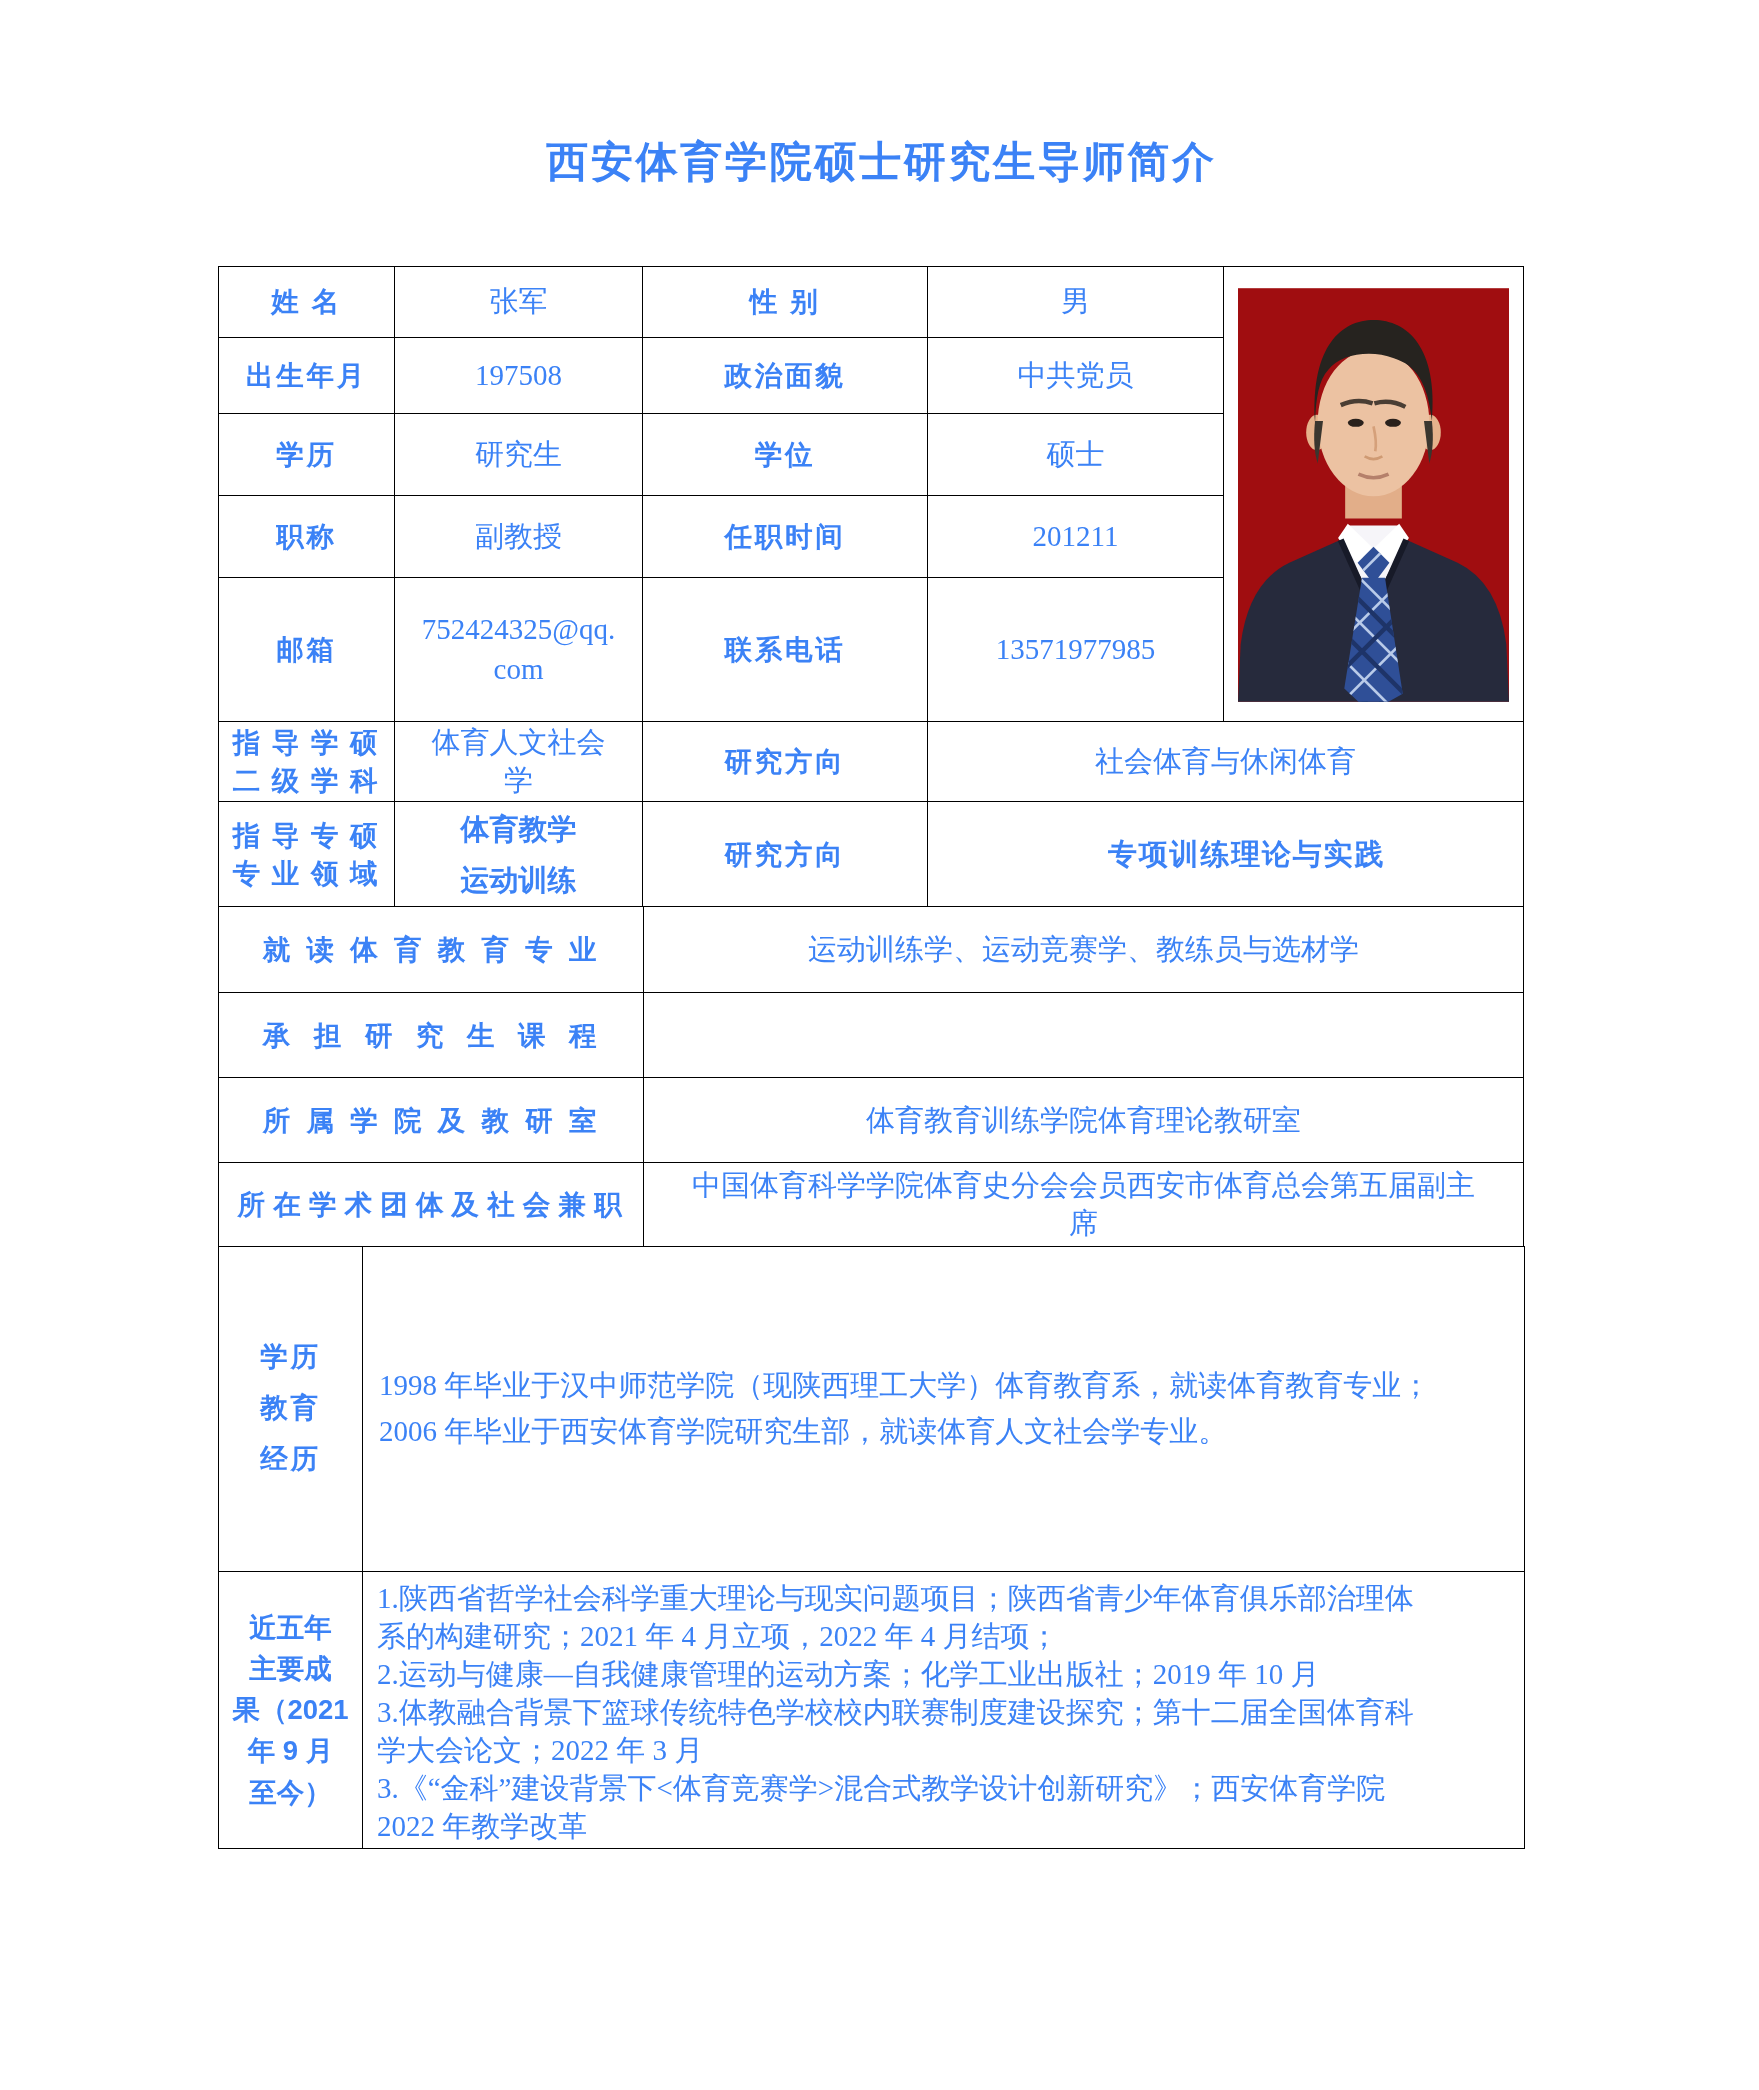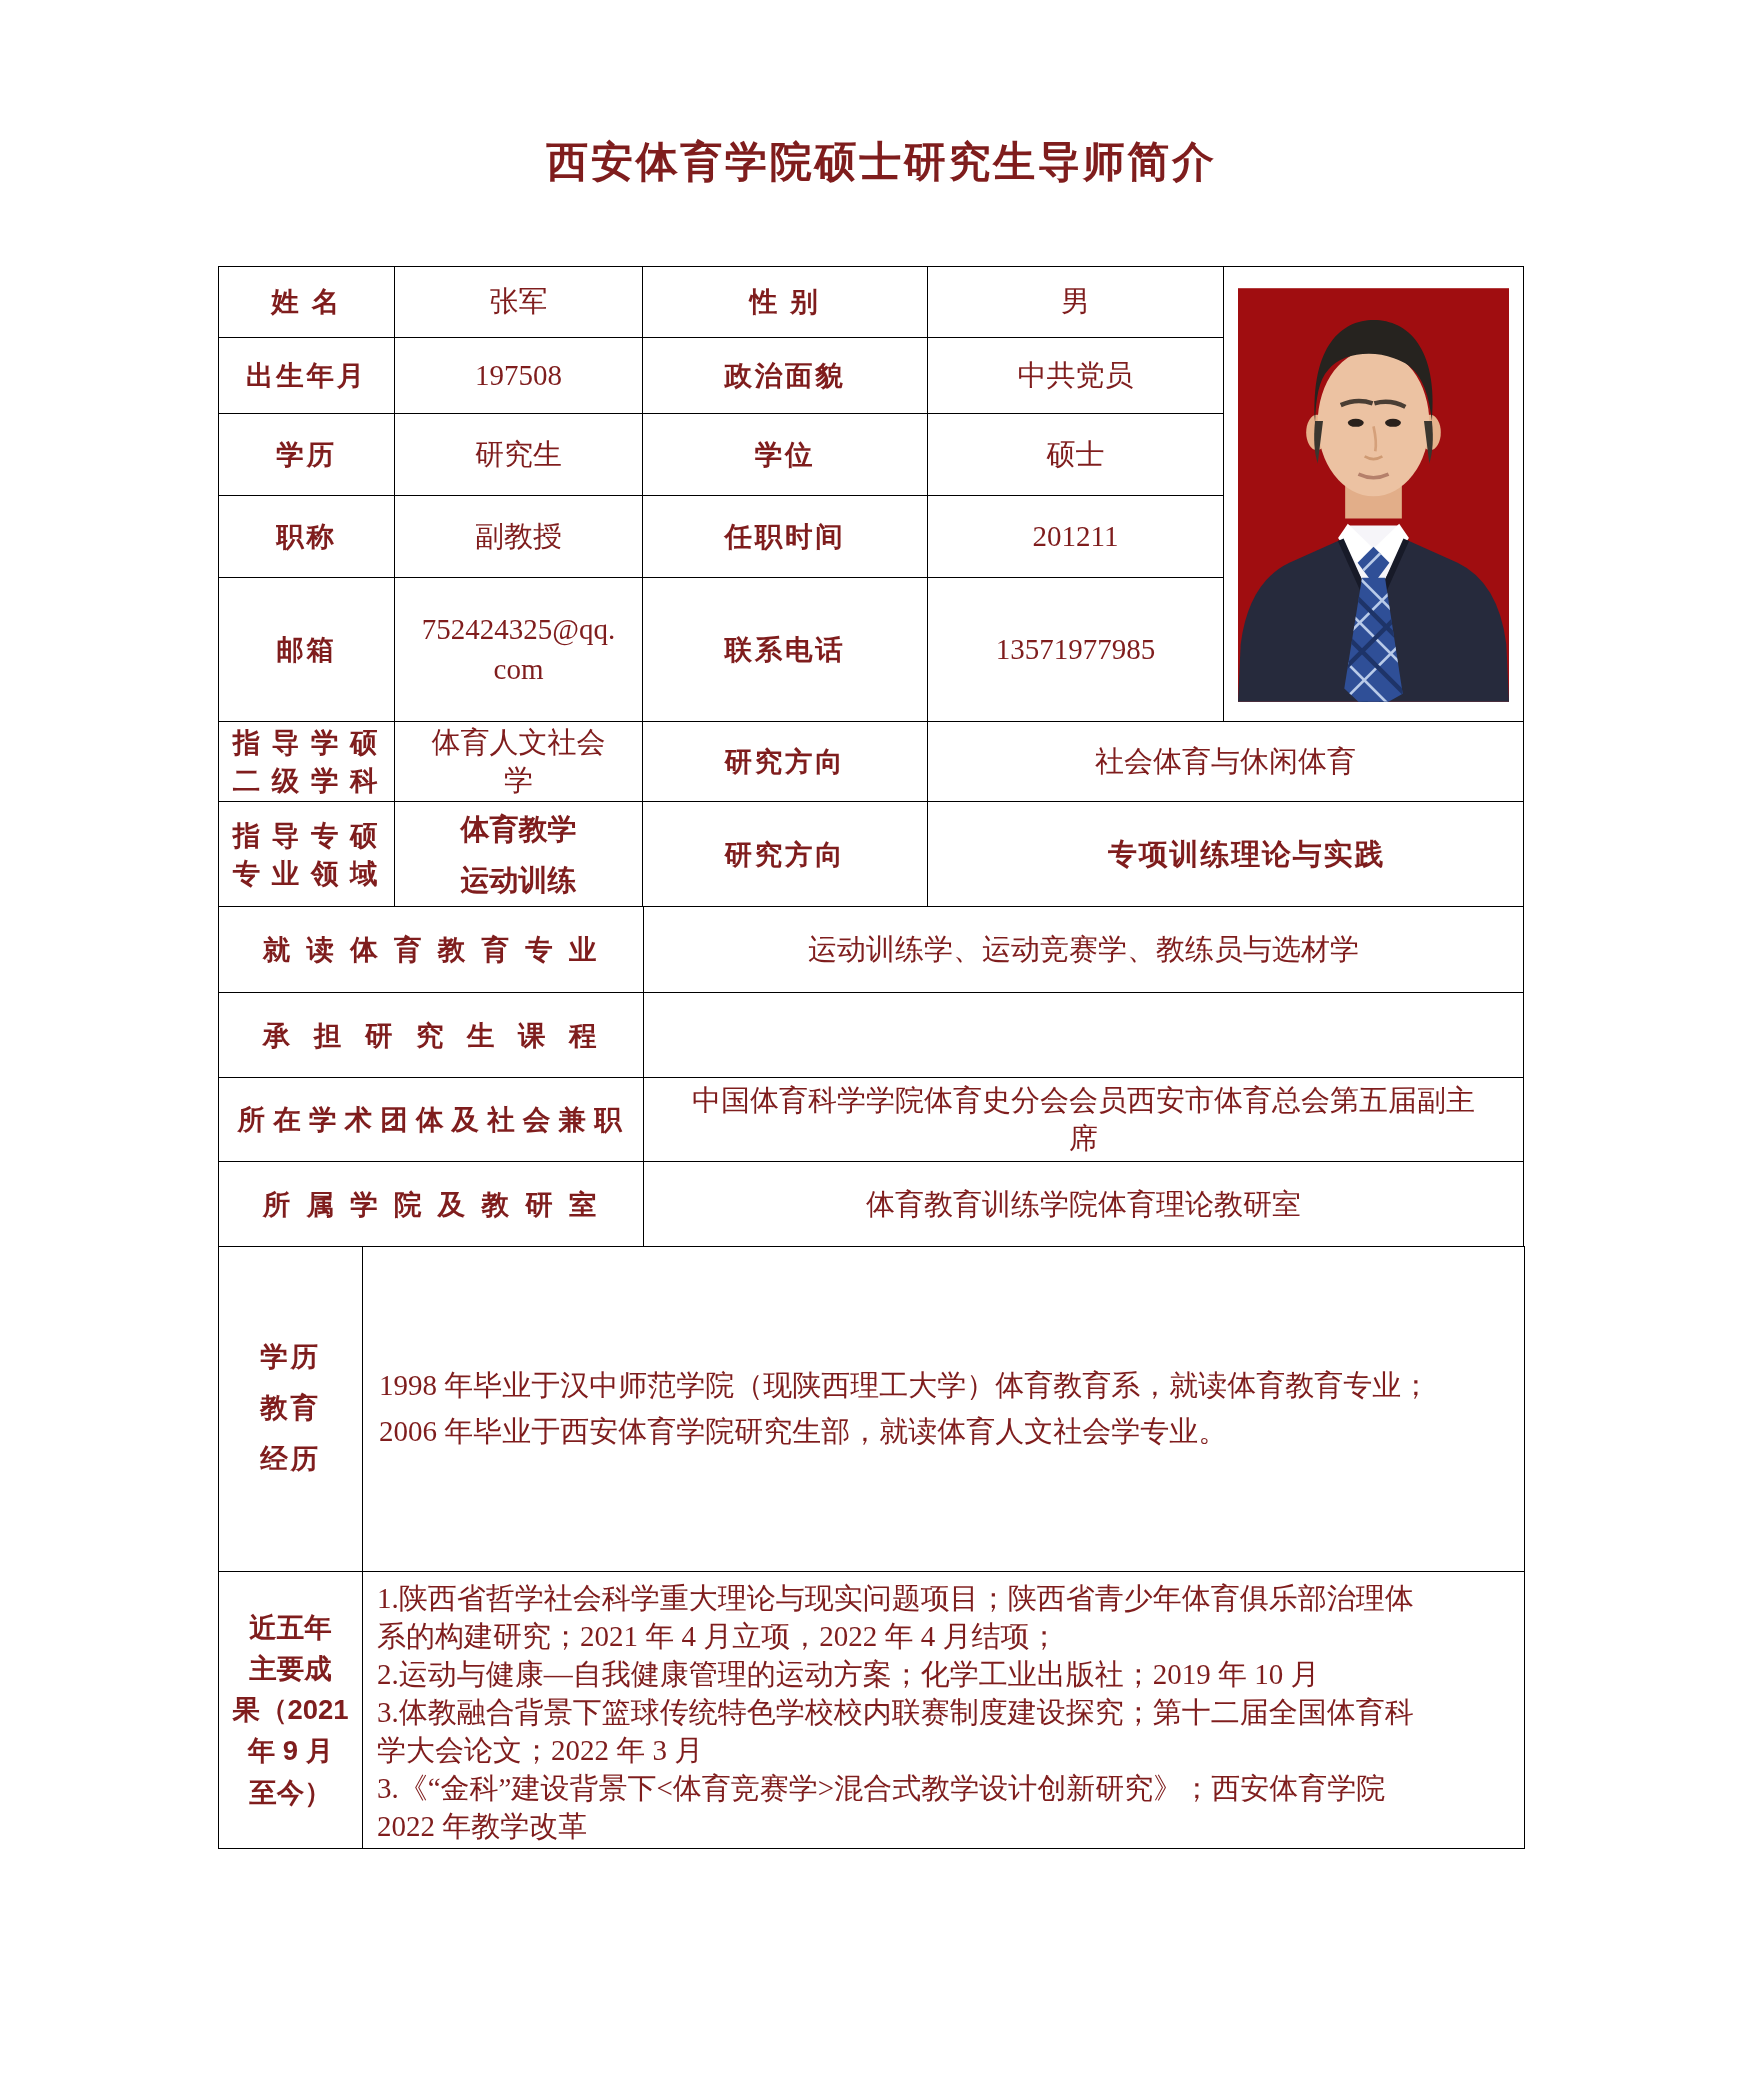--- a/index.html
+++ b/index.html
@@ -1,19 +1,19 @@
 <!DOCTYPE html>
 <html style="font-size:14px"><head>
 <meta charset="utf-8">
 <style>
   * { margin:0; padding:0; box-sizing:border-box; }
   html,body { background:#ffffff; }
   .page {
     position:relative; width:1733px; height:2091px; background:#ffffff;
-    font-family:"Liberation Sans", sans-serif; color:#7f1d1d;
+    font-family:"Liberation Sans", sans-serif; color:#3b82f6;
   }
   .doc-title {
     position:absolute; left:229px; top:137px; width:1305px;
     text-align:center; font:bold 42px/1.2 "Liberation Sans", sans-serif;
     letter-spacing:2.7px;
   }
   .date-line {
     position:absolute; left:229px; top:213px; width:1305px;
     text-align:right; padding-right:41px;
     font:bold 30px/1.2 "Liberation Serif", serif;
@@ -184,28 +184,28 @@
         </colgroup>
       <tbody>
           <tr style="height:86px">
         <th><span class="spread">就读体育教育专业</span></th>
         <td class="val">运动训练学、运动竞赛学、教练员与选材学</td>
       </tr>
       <tr style="height:85px">
         <th><span class="spread">承担研究生课程</span></th>
         <td class="val"></td>
       </tr>
+      <tr style="height:85px">
+        <th><span class="spread">所属学院及教研室</span></th>
+        <td class="val">体育教育训练学院体育理论教研室</td>
+      </tr>
       <tr style="height:84px">
         <th><span class="spread" style="width:92%">所在学术团体及社会兼职</span></th>
         <td class="val preline lh-snug">中国体育科学学院体育史分会会员西安市体育总会第五届副主
 席</td>
-      </tr>
-      <tr style="height:85px">
-        <th><span class="spread">所属学院及教研室</span></th>
-        <td class="val">体育教育训练学院体育理论教研室</td>
       </tr>
     </tbody>
       </table>
 
     <table>
       <colgroup>
           <col style="width:144px">
           <col style="width:1162px">
         </colgroup>
       <tbody>

